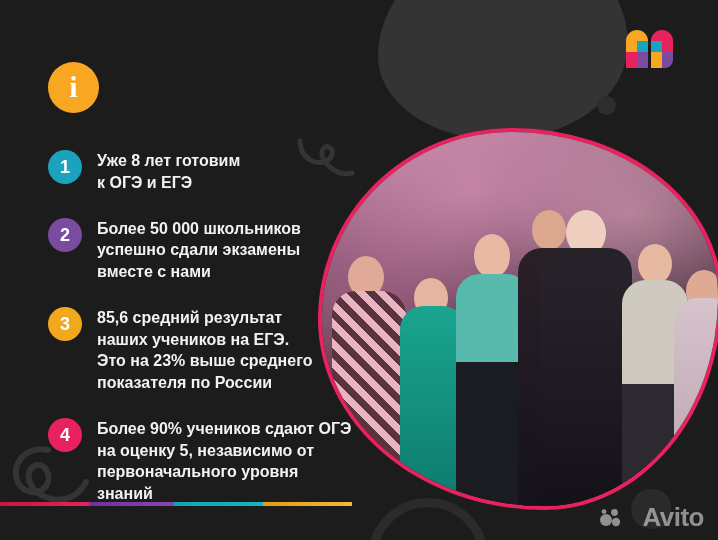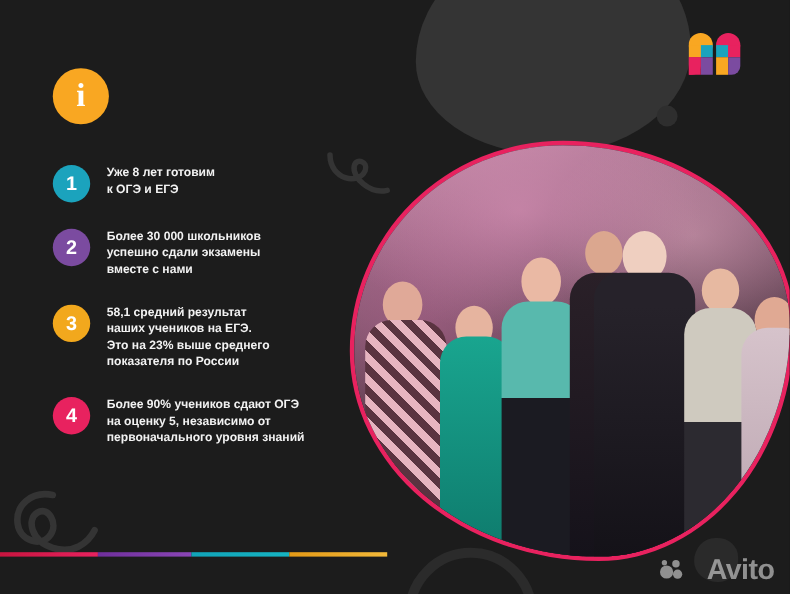--- a/index.html
+++ b/index.html
@@ -93,21 +93,21 @@
     flex:0 0 auto;
     display:flex; align-items:center; justify-content:center;
     color:#ffffff;
     font-size:18px;
     font-weight:bold;
     line-height:1;
     margin-top:2px;
   }
   .item-text {
     color:#f2f2f2;
-    font-size:11px;
+    font-size:16px;
     font-weight:bold;
     line-height:1.36;
     white-space:pre-line;
     padding-top:2px;
   }
 
   
   .photo-wrap {
     position:absolute;
     left:318px; top:128px;
@@ -220,28 +220,28 @@
   <div class="list">
 
     <div class="list-item">
       <div class="num-badge" style="background:#1ba3bd">1</div>
       <div class="item-text">Уже 8 лет готовим
 к ОГЭ и ЕГЭ</div>
     </div>
 
     <div class="list-item">
       <div class="num-badge" style="background:#7b4ba0">2</div>
-      <div class="item-text">Более 30 000 школьников
+      <div class="item-text">Более 50 000 школьников
 успешно сдали экзамены
 вместе с нами</div>
     </div>
 
     <div class="list-item">
       <div class="num-badge" style="background:#f2a81d">3</div>
-      <div class="item-text">58,1 средний результат
+      <div class="item-text">85,6 средний результат
 наших учеников на ЕГЭ.
 Это на 23% выше среднего
 показателя по России</div>
     </div>
 
     <div class="list-item">
       <div class="num-badge" style="background:#e8225f">4</div>
       <div class="item-text">Более 90% учеников сдают ОГЭ
 на оценку 5, независимо от
 первоначального уровня знаний</div>

